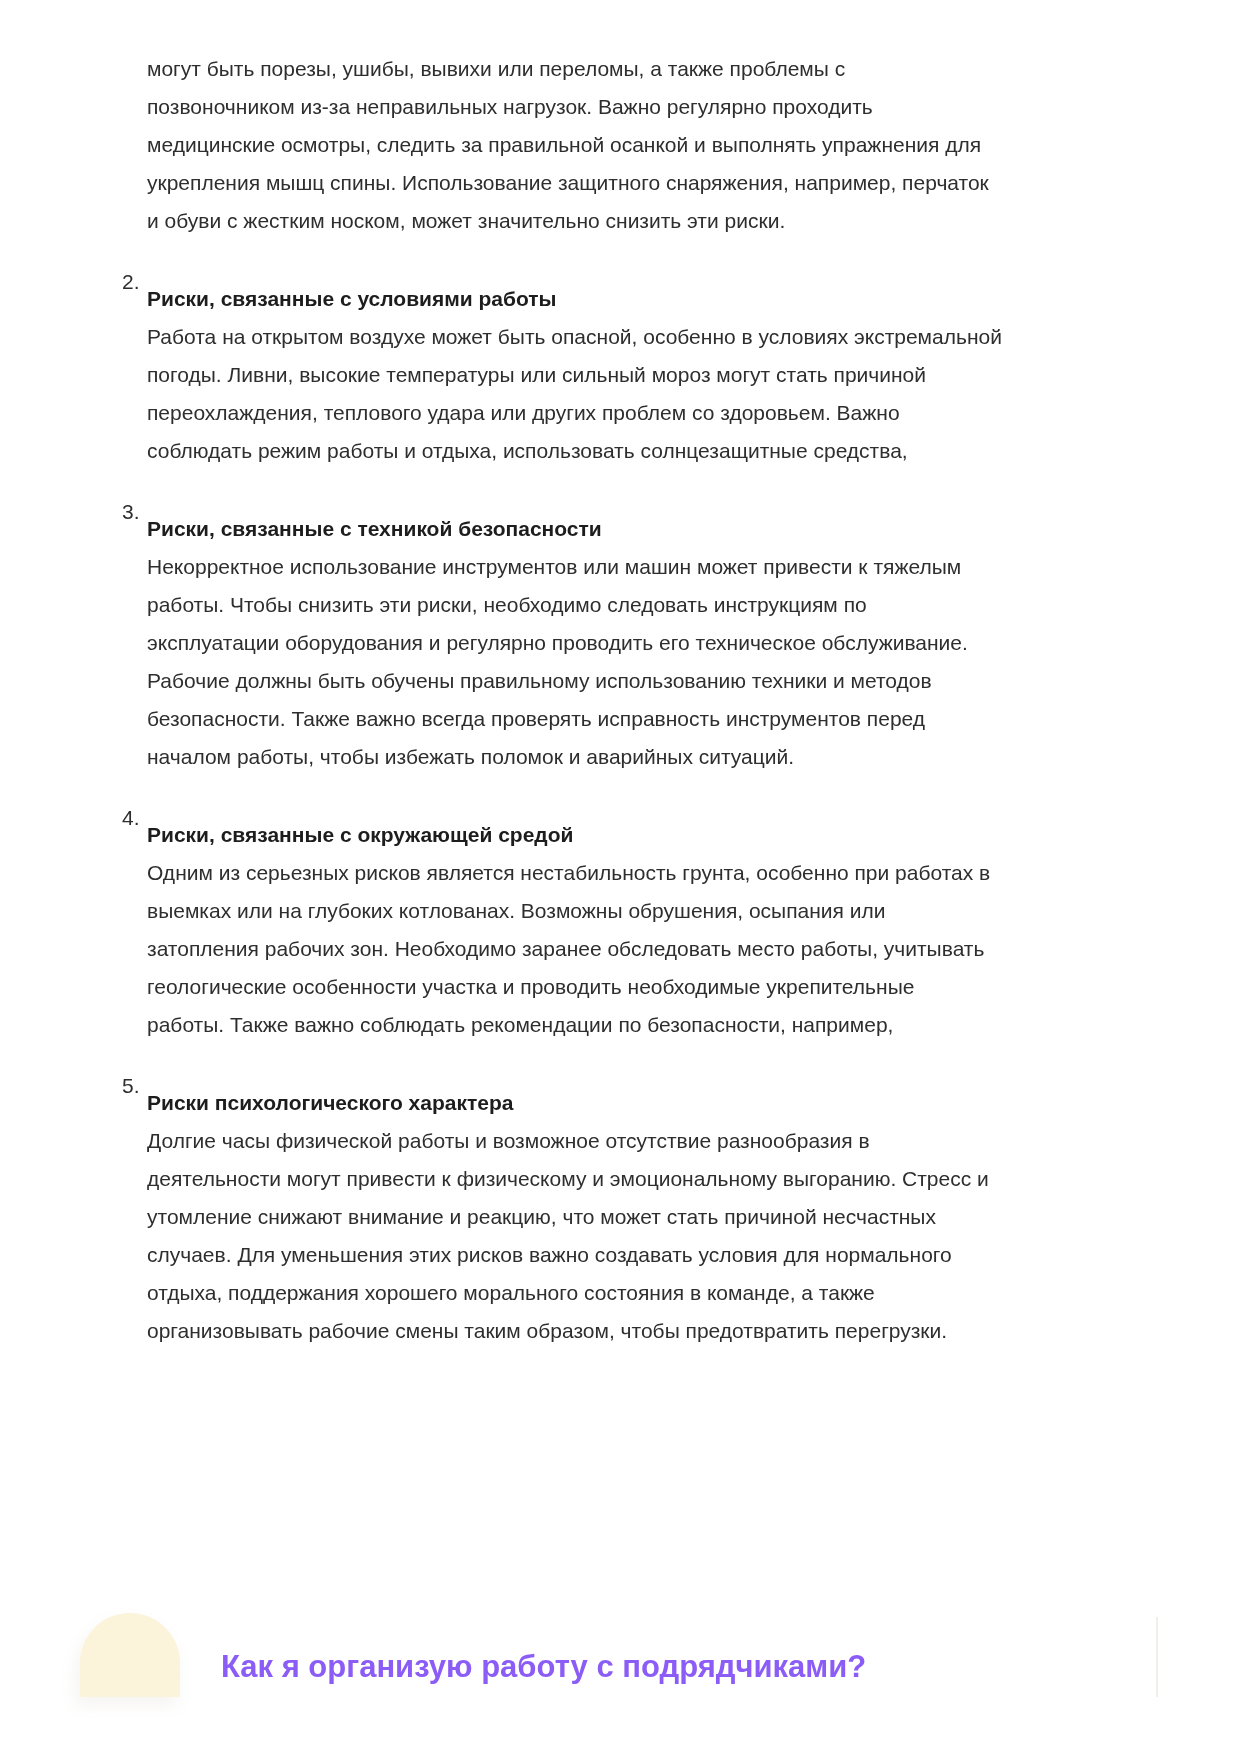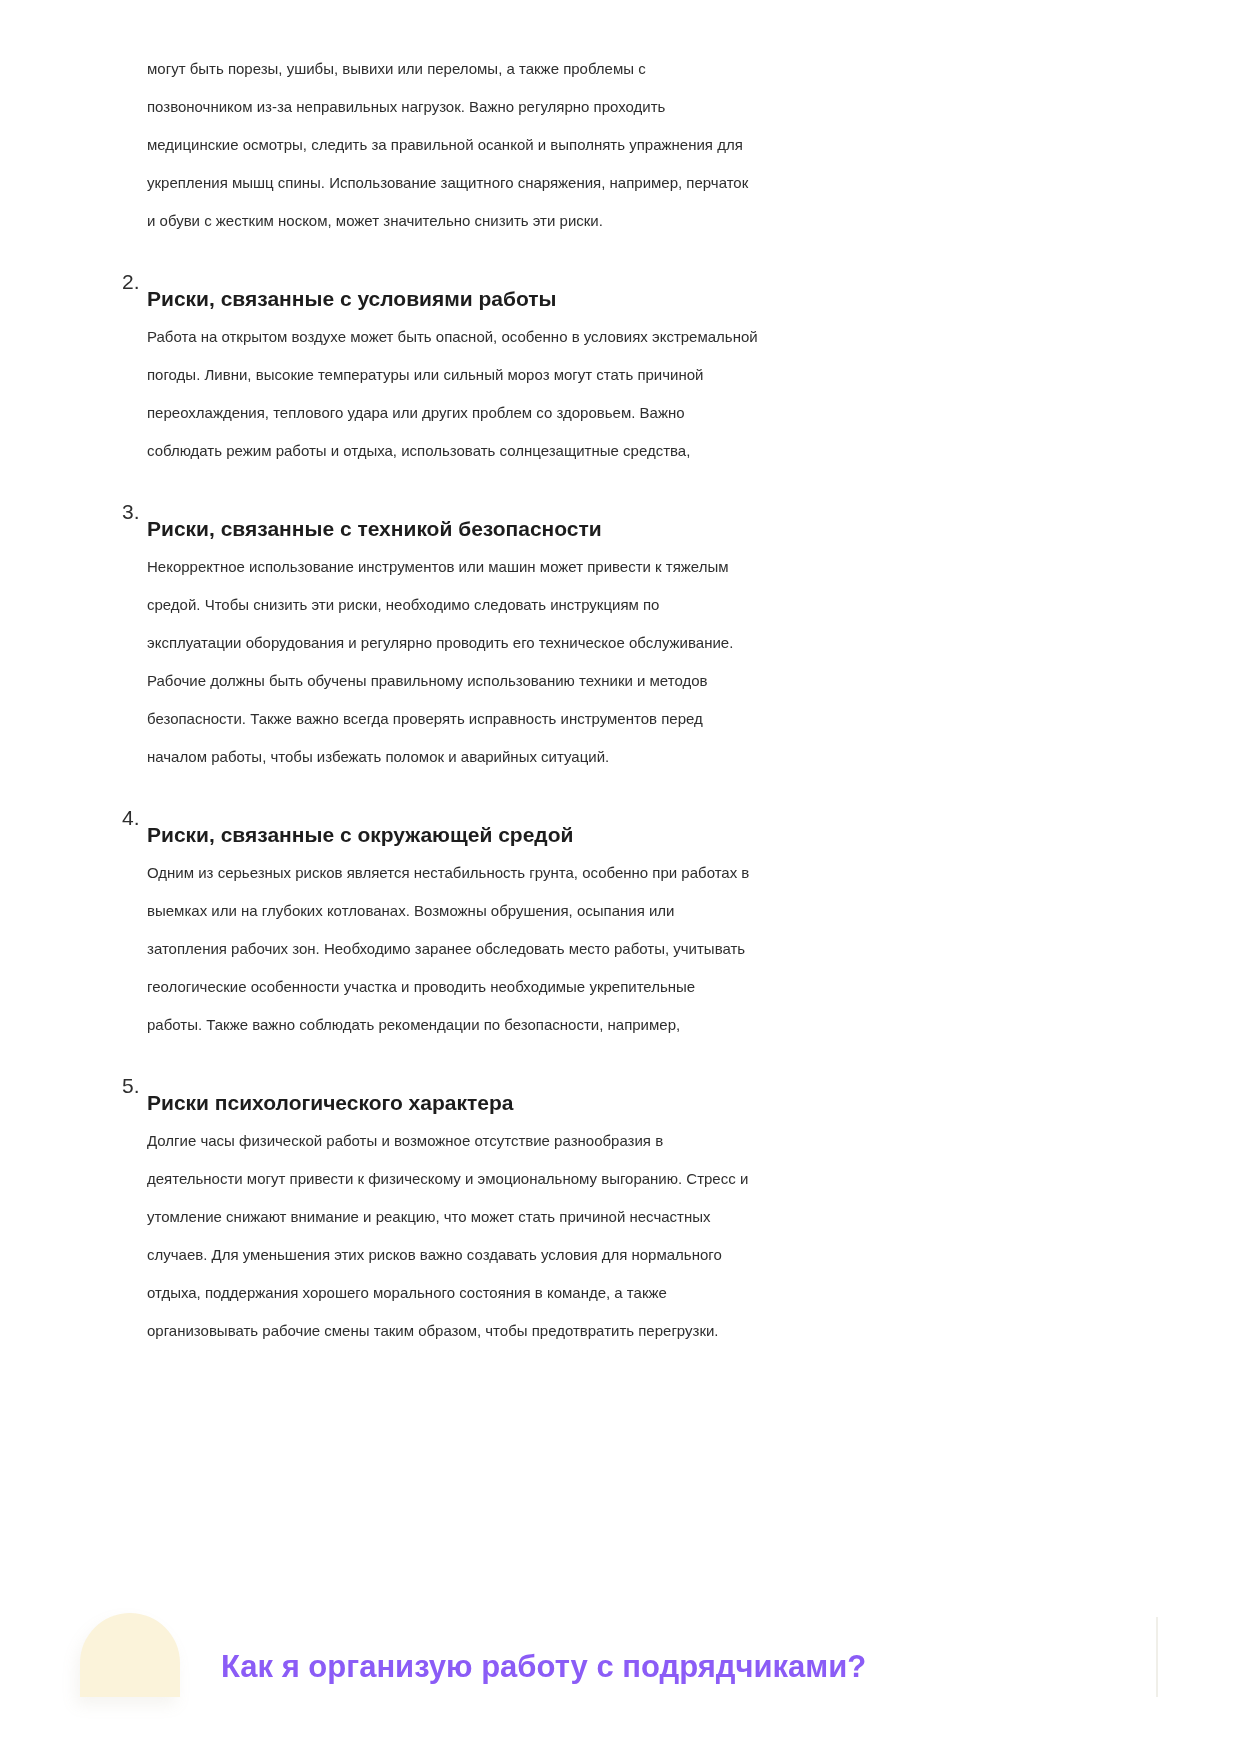--- a/index.html
+++ b/index.html
@@ -17,21 +17,21 @@
     overflow: hidden;
   }
   .content {
     position: absolute;
     top: 50px;
     left: 122px;
     width: 1030px;
   }
   .text-line {
     display: block;
-    font-size: 15px;
+    font-size: 21px;
     line-height: 38px;
     white-space: nowrap;
     color: #2e2e2e;
   }
   .intro {
     margin-left: 25px;
   }
   .list-item {
     display: flex;
     margin-top: 23px;
@@ -111,21 +111,21 @@
             </div>
     </div>
   </div>
 
   <div class="list-item">
     <div class="item-number">3.</div>
     <div class="item-body">
       <span class="item-title">Риски, связанные с техникой безопасности</span>
       <div class="item-paragraph">
               <span class="text-line">Некорректное использование инструментов или машин может привести к тяжелым</span>
-              <span class="text-line">средой. Чтобы снизить эти риски, необходимо следовать инструкциям по</span>
+              <span class="text-line">работы. Чтобы снизить эти риски, необходимо следовать инструкциям по</span>
               <span class="text-line">эксплуатации оборудования и регулярно проводить его техническое обслуживание.</span>
               <span class="text-line">Рабочие должны быть обучены правильному использованию техники и методов</span>
               <span class="text-line">безопасности. Также важно всегда проверять исправность инструментов перед</span>
               <span class="text-line">началом работы, чтобы избежать поломок и аварийных ситуаций.</span>
             </div>
     </div>
   </div>
 
   <div class="list-item">
     <div class="item-number">4.</div>

